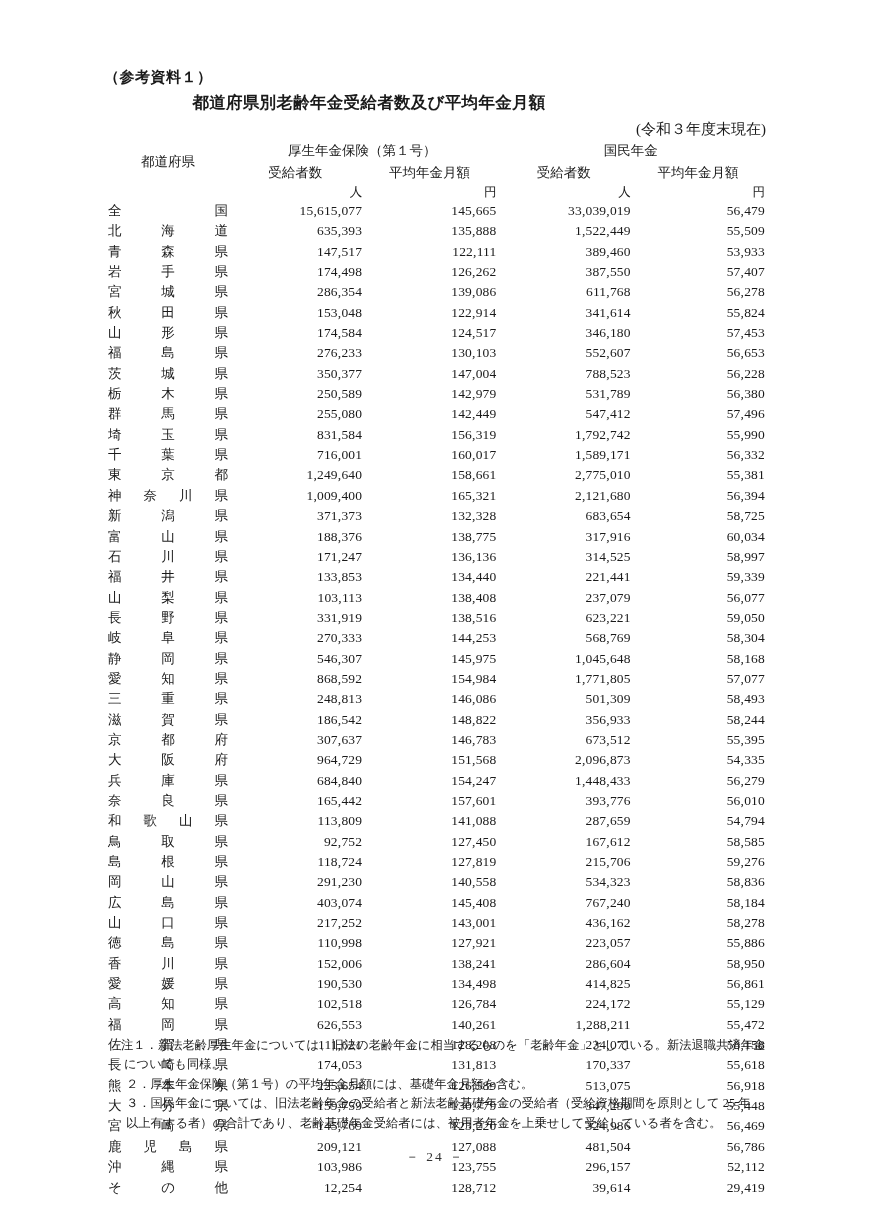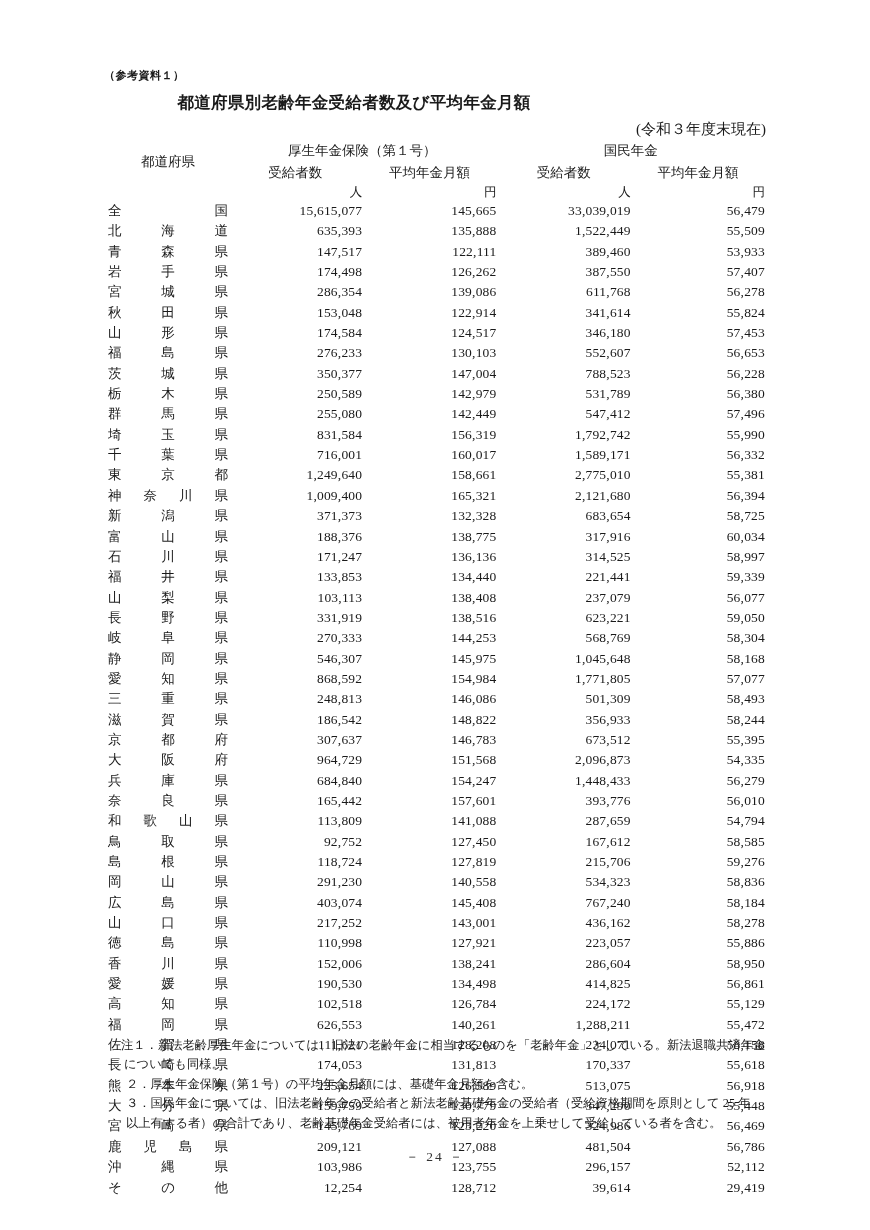--- a/index.html
+++ b/index.html
@@ -21,35 +21,36 @@
     left: 0; top: 0;
     width: 870px;
     height: 1230px;
   }
 
   
   .ref-label {
     position: absolute;
     left: 104px;
     top: 68px;
-    font-size: 11px;
+    font-size: 15px;
     font-weight: bold;
     letter-spacing: 0.5px;
     white-space: nowrap;
   }
 
   .doc-title {
     position: absolute;
     left: 0;
     top: 92px;
     width: 708px;
     text-align: center;
     font-size: 16.5px;
     font-weight: bold;
     letter-spacing: 0.3px;
+    padding-left: 15px;
   }
 
   .as-of {
     position: absolute;
     right: 104px;
     top: 120px;
     font-size: 15px;
     white-space: nowrap;
   }
 

